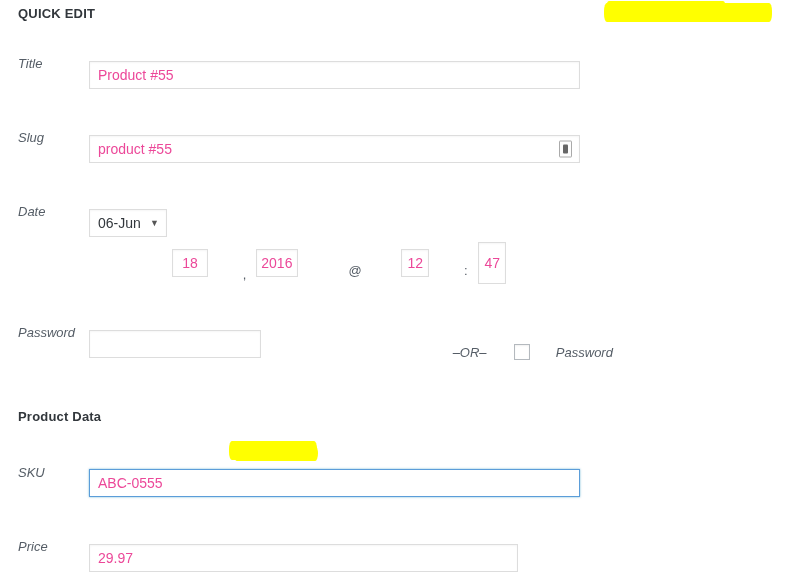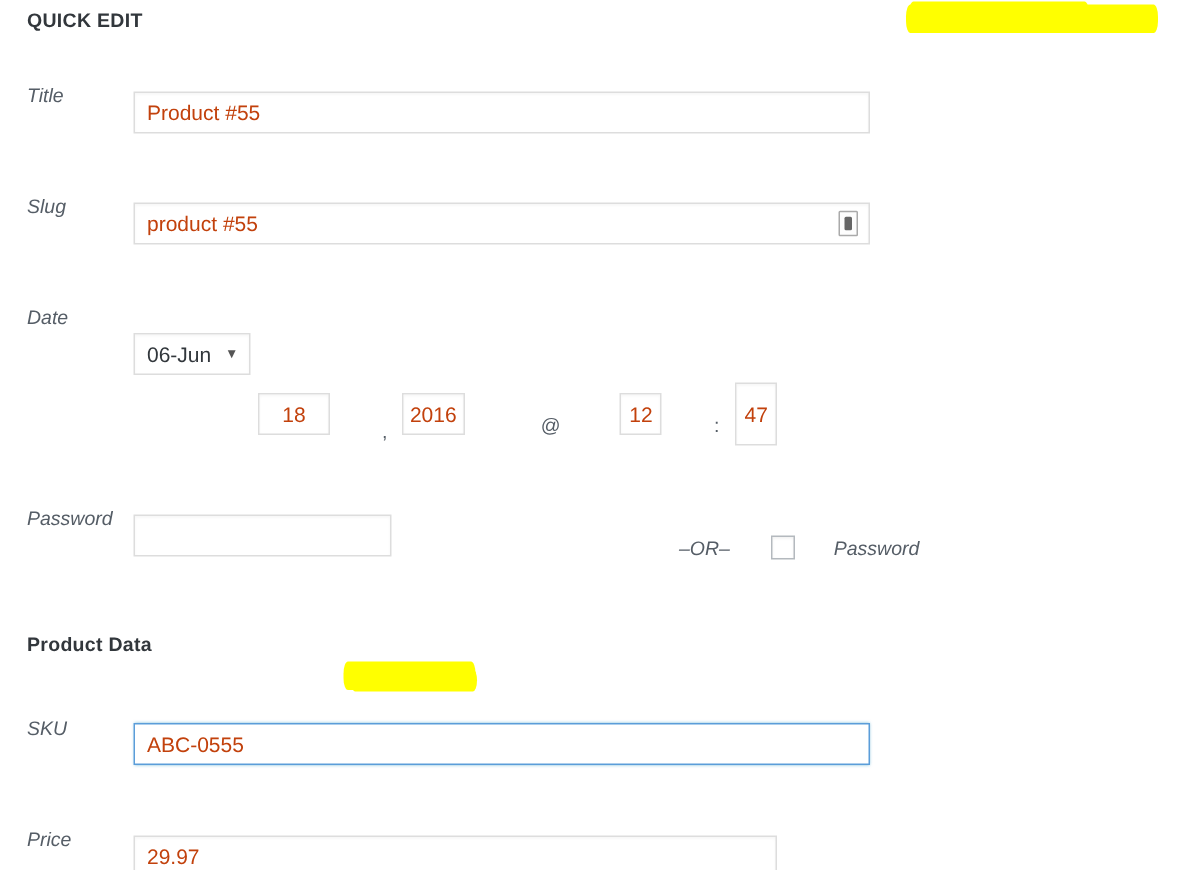--- a/index.html
+++ b/index.html
@@ -28,21 +28,21 @@
     font-weight: bold;
     color: #32373c;
     font-size: 13px;
     letter-spacing: .2px;
   }
   .txt {
     border: 1px solid #ddd;
     background: #fff;
     font-family: "Liberation Sans", sans-serif;
     font-size: 14px;
-    color: #c2410c;
+    color: #ec4899;
     padding: 3px 8px;
     height: 28px;
     line-height: 20px;
     outline: none;
     border-radius: 0;
     box-shadow: inset 0 1px 2px rgba(0,0,0,.04);
   }
   .txt::placeholder { color: #9b9b9b; }
   .txt.focused {
     border: 1px solid #5b9dd9;
@@ -137,25 +137,25 @@
 <div class="abs z1 lbl" style="left:18px; top:75px;">Slug</div>
 <div class="abs z1" style="left:89px; top:66px; width:491px; height:28px;">
   <input class="txt" style="width: 491px;" value="product #55">
   <span class="slug-icon">
       <i></i>
     </span>
 </div>
 
 
 <div class="abs z1 lbl" style="left:18px; top:108px;">Date</div>
-<div class="abs z1 sel" style="left:89px; top:99px; width:78px;margin-top:13px;">
+<div class="abs z1 sel" style="left:89px; top:99px; width:78px;">
   <span>06-Jun</span>
   <span class="caret">▼</span>
 </div>
-<input class="abs z1 txt" style="left: 172px; top: 99px; width: 48px; text-align: center; padding: 3px 2px; margin-top: 12px;" value="18">
+<input class="abs z1 txt" style="left: 172px; top: 99px; width: 36px; text-align: center; padding: 3px 2px; margin-top: 12px;" value="18">
 <span class="abs z1" style="left:203px; top:110px; color:#555d66; font-size:13px;">,</span>
 <input class="abs z1 txt" style="left: 209px; top: 99px; width: 42px; text-align: center; padding: 3px 2px;" value="2016">
 <span class="abs z1" style="left:256px; top:106px; color:#555d66; font-size:13px;">@</span>
 <input class="abs z1 txt" style="left: 272px; top: 99px; width: 28px; text-align: center; padding: 3px 2px; margin-left: 20px;" value="12">
 <span class="abs z1" style="left:303px; top:106px; color:#555d66; font-size:13px;">:</span>
 <input class="abs z1 txt" style="left: 310px; top: 99px; width: 28px; text-align: center; padding: 20px 2px;" value="47">
 
 
 <div class="abs z1 lbl" style="left:18px; top:141px;">Password</div>
 <input class="abs z1 txt" style="left: 89px; top: 132px; width: 172px;" value="">

